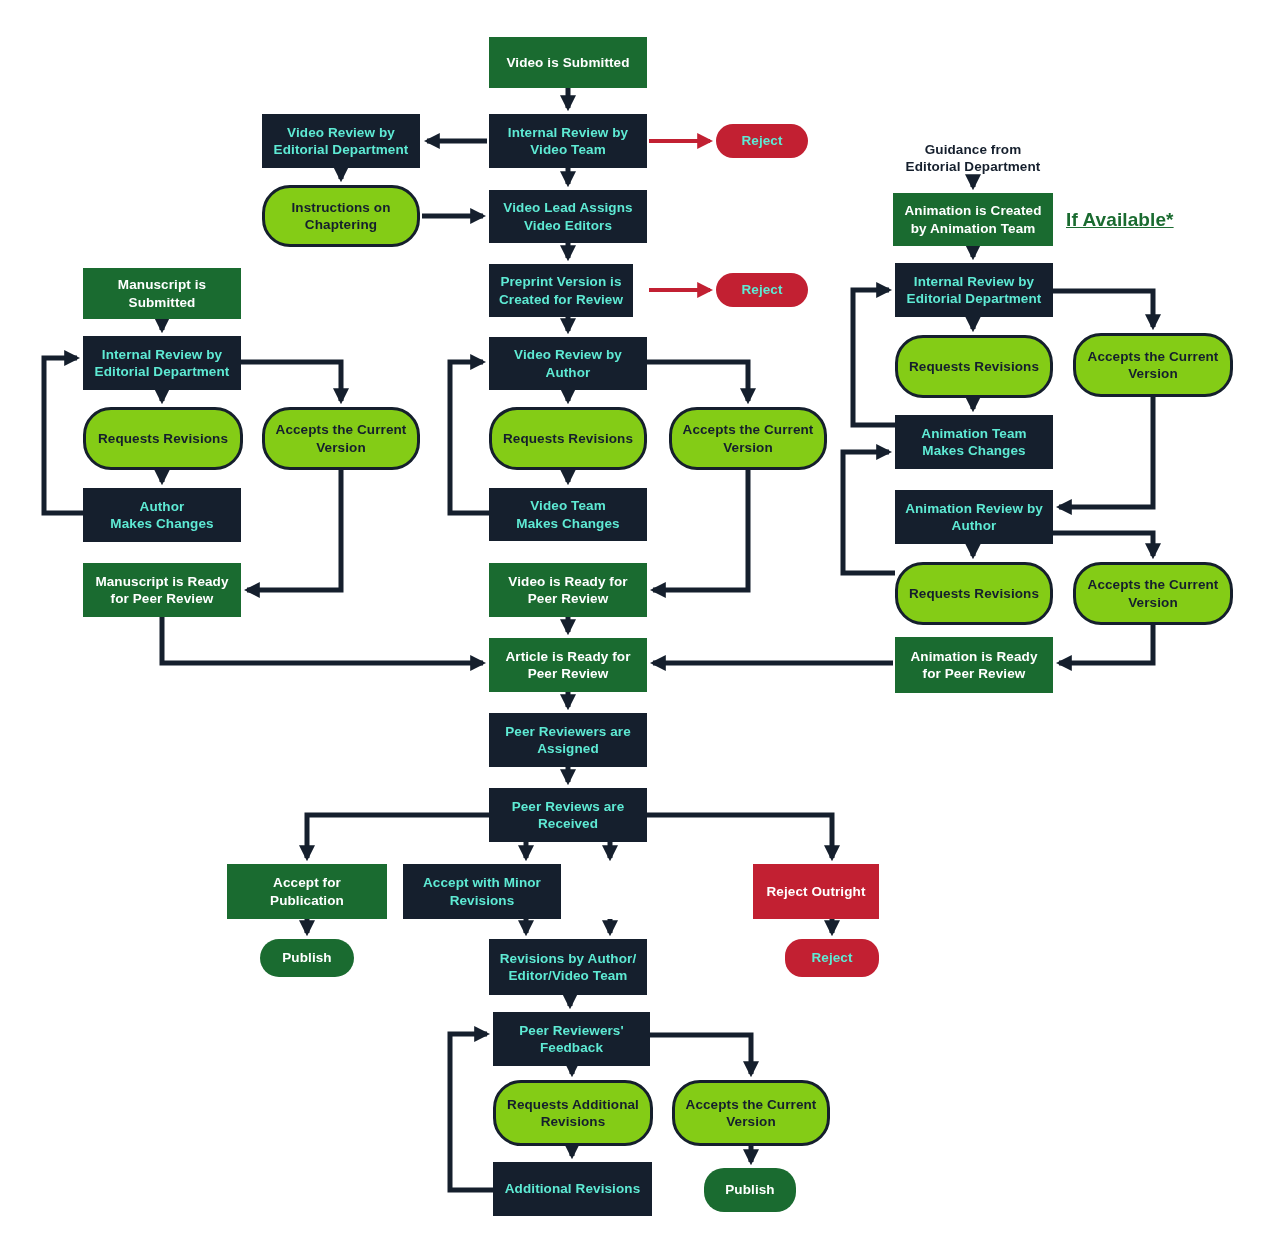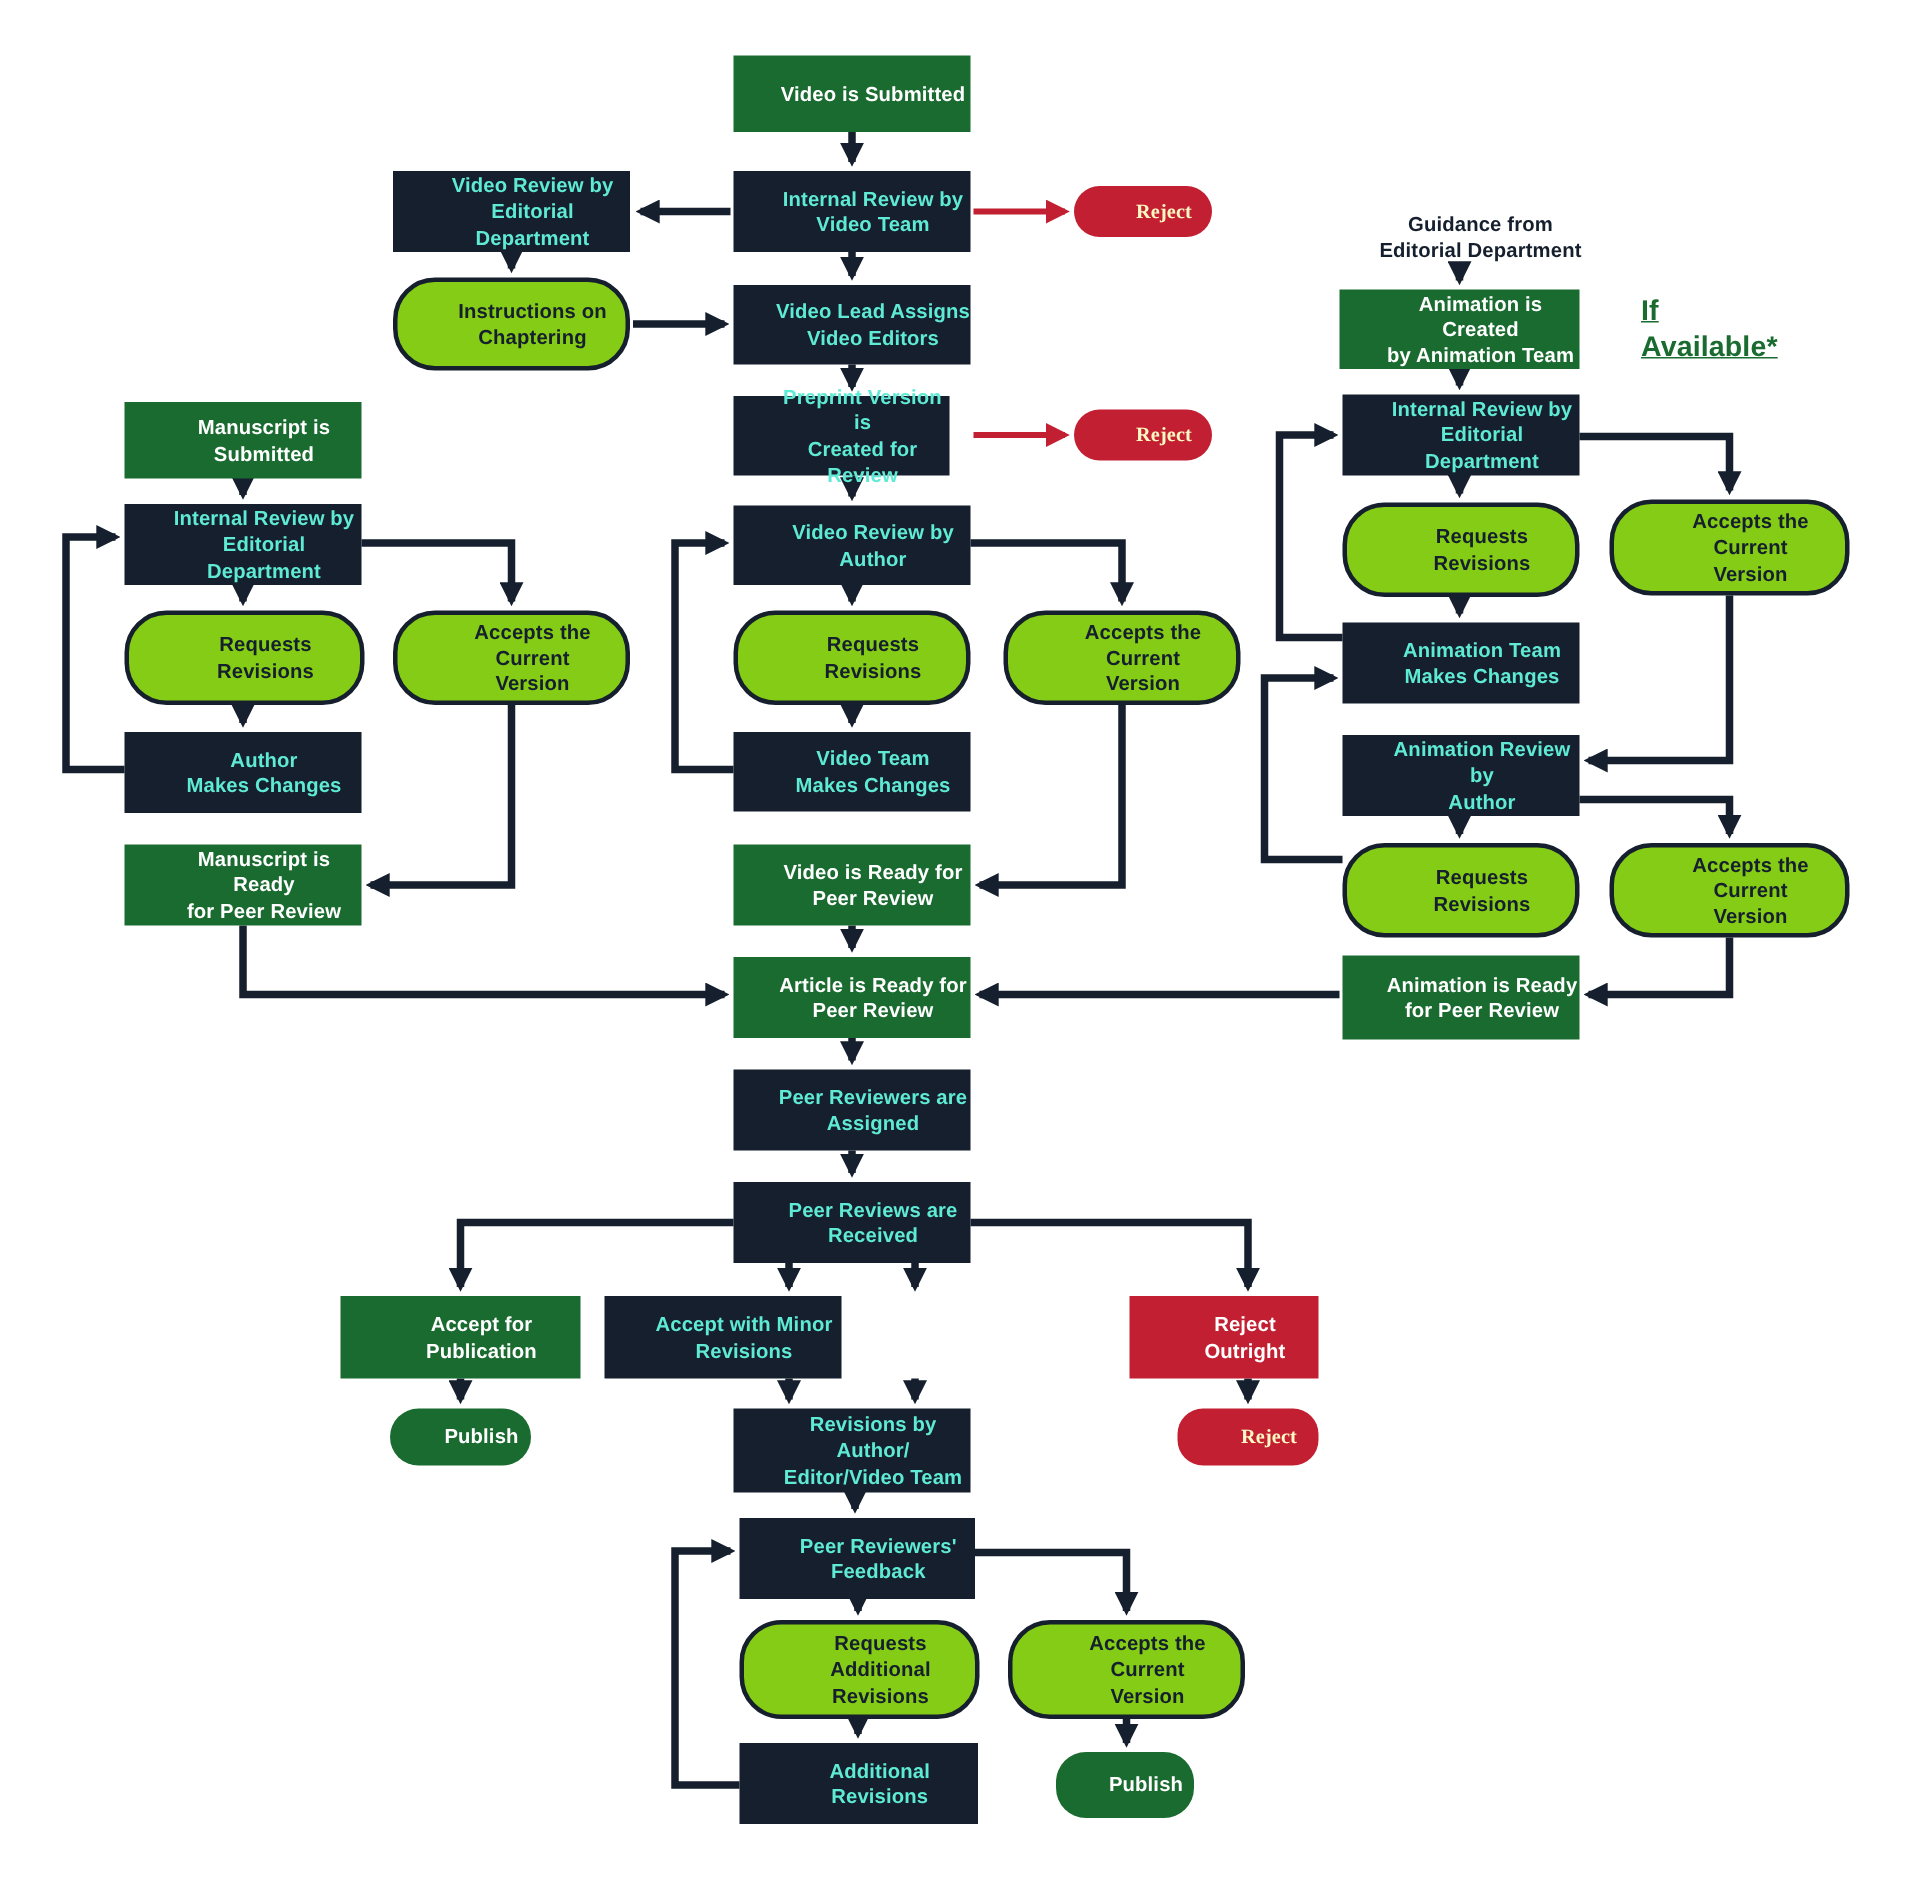--- a/index.html
+++ b/index.html
@@ -9,26 +9,26 @@
     color:var(--dark,#151f2d);
   }
   .arrows{position:absolute;left:0;top:0;width:1270px;height:1254px;}
   .edge{fill:none;stroke:var(--dark,#151f2d);stroke-width:5;}
   .edge-red{fill:none;stroke:var(--red,#c22032);stroke-width:4;}
   .ah-dark{fill:var(--dark,#151f2d);}
   .ah-red{fill:var(--red,#c22032);}
   .node{
     position:absolute;display:flex;align-items:center;justify-content:center;
     text-align:center;white-space:pre-line;font-size:13.5px;line-height:1.28;
-    box-sizing:border-box;letter-spacing:.1px;padding-left:28px;
+    box-sizing:border-box;letter-spacing:.1px;
   }
   .dark{background:var(--dark,#151f2d);color:#5eead4;text-align:center;}
   .green{background:var(--green,#1a6b30);color:#fff;}
   .redbox{background:var(--red,#c22032);color:#fff;}
-  .pill-red{background:var(--red,#c22032);color:#fef9c3;border-radius:17px;font-family:Liberation Serif, serif;}
+  .pill-red{background:var(--red,#c22032);color:#5eead4;border-radius:17px;}
   .pill-green{background:var(--green,#1a6b30);color:#fff;border-radius:20px;}
   .white{background:#84cc16;color:var(--dark,#151f2d);border:3px solid var(--dark,#151f2d);border-radius:28px;}
   .plain{background:transparent;color:var(--dark,#151f2d);}
   .green-text{background:transparent;color:var(--green,#1a6b30);font-size:19px;justify-content:flex-start;text-align:left;text-decoration:underline;}
 </style>
 </head>
 <body>
 
 <div class="canvas">
 

